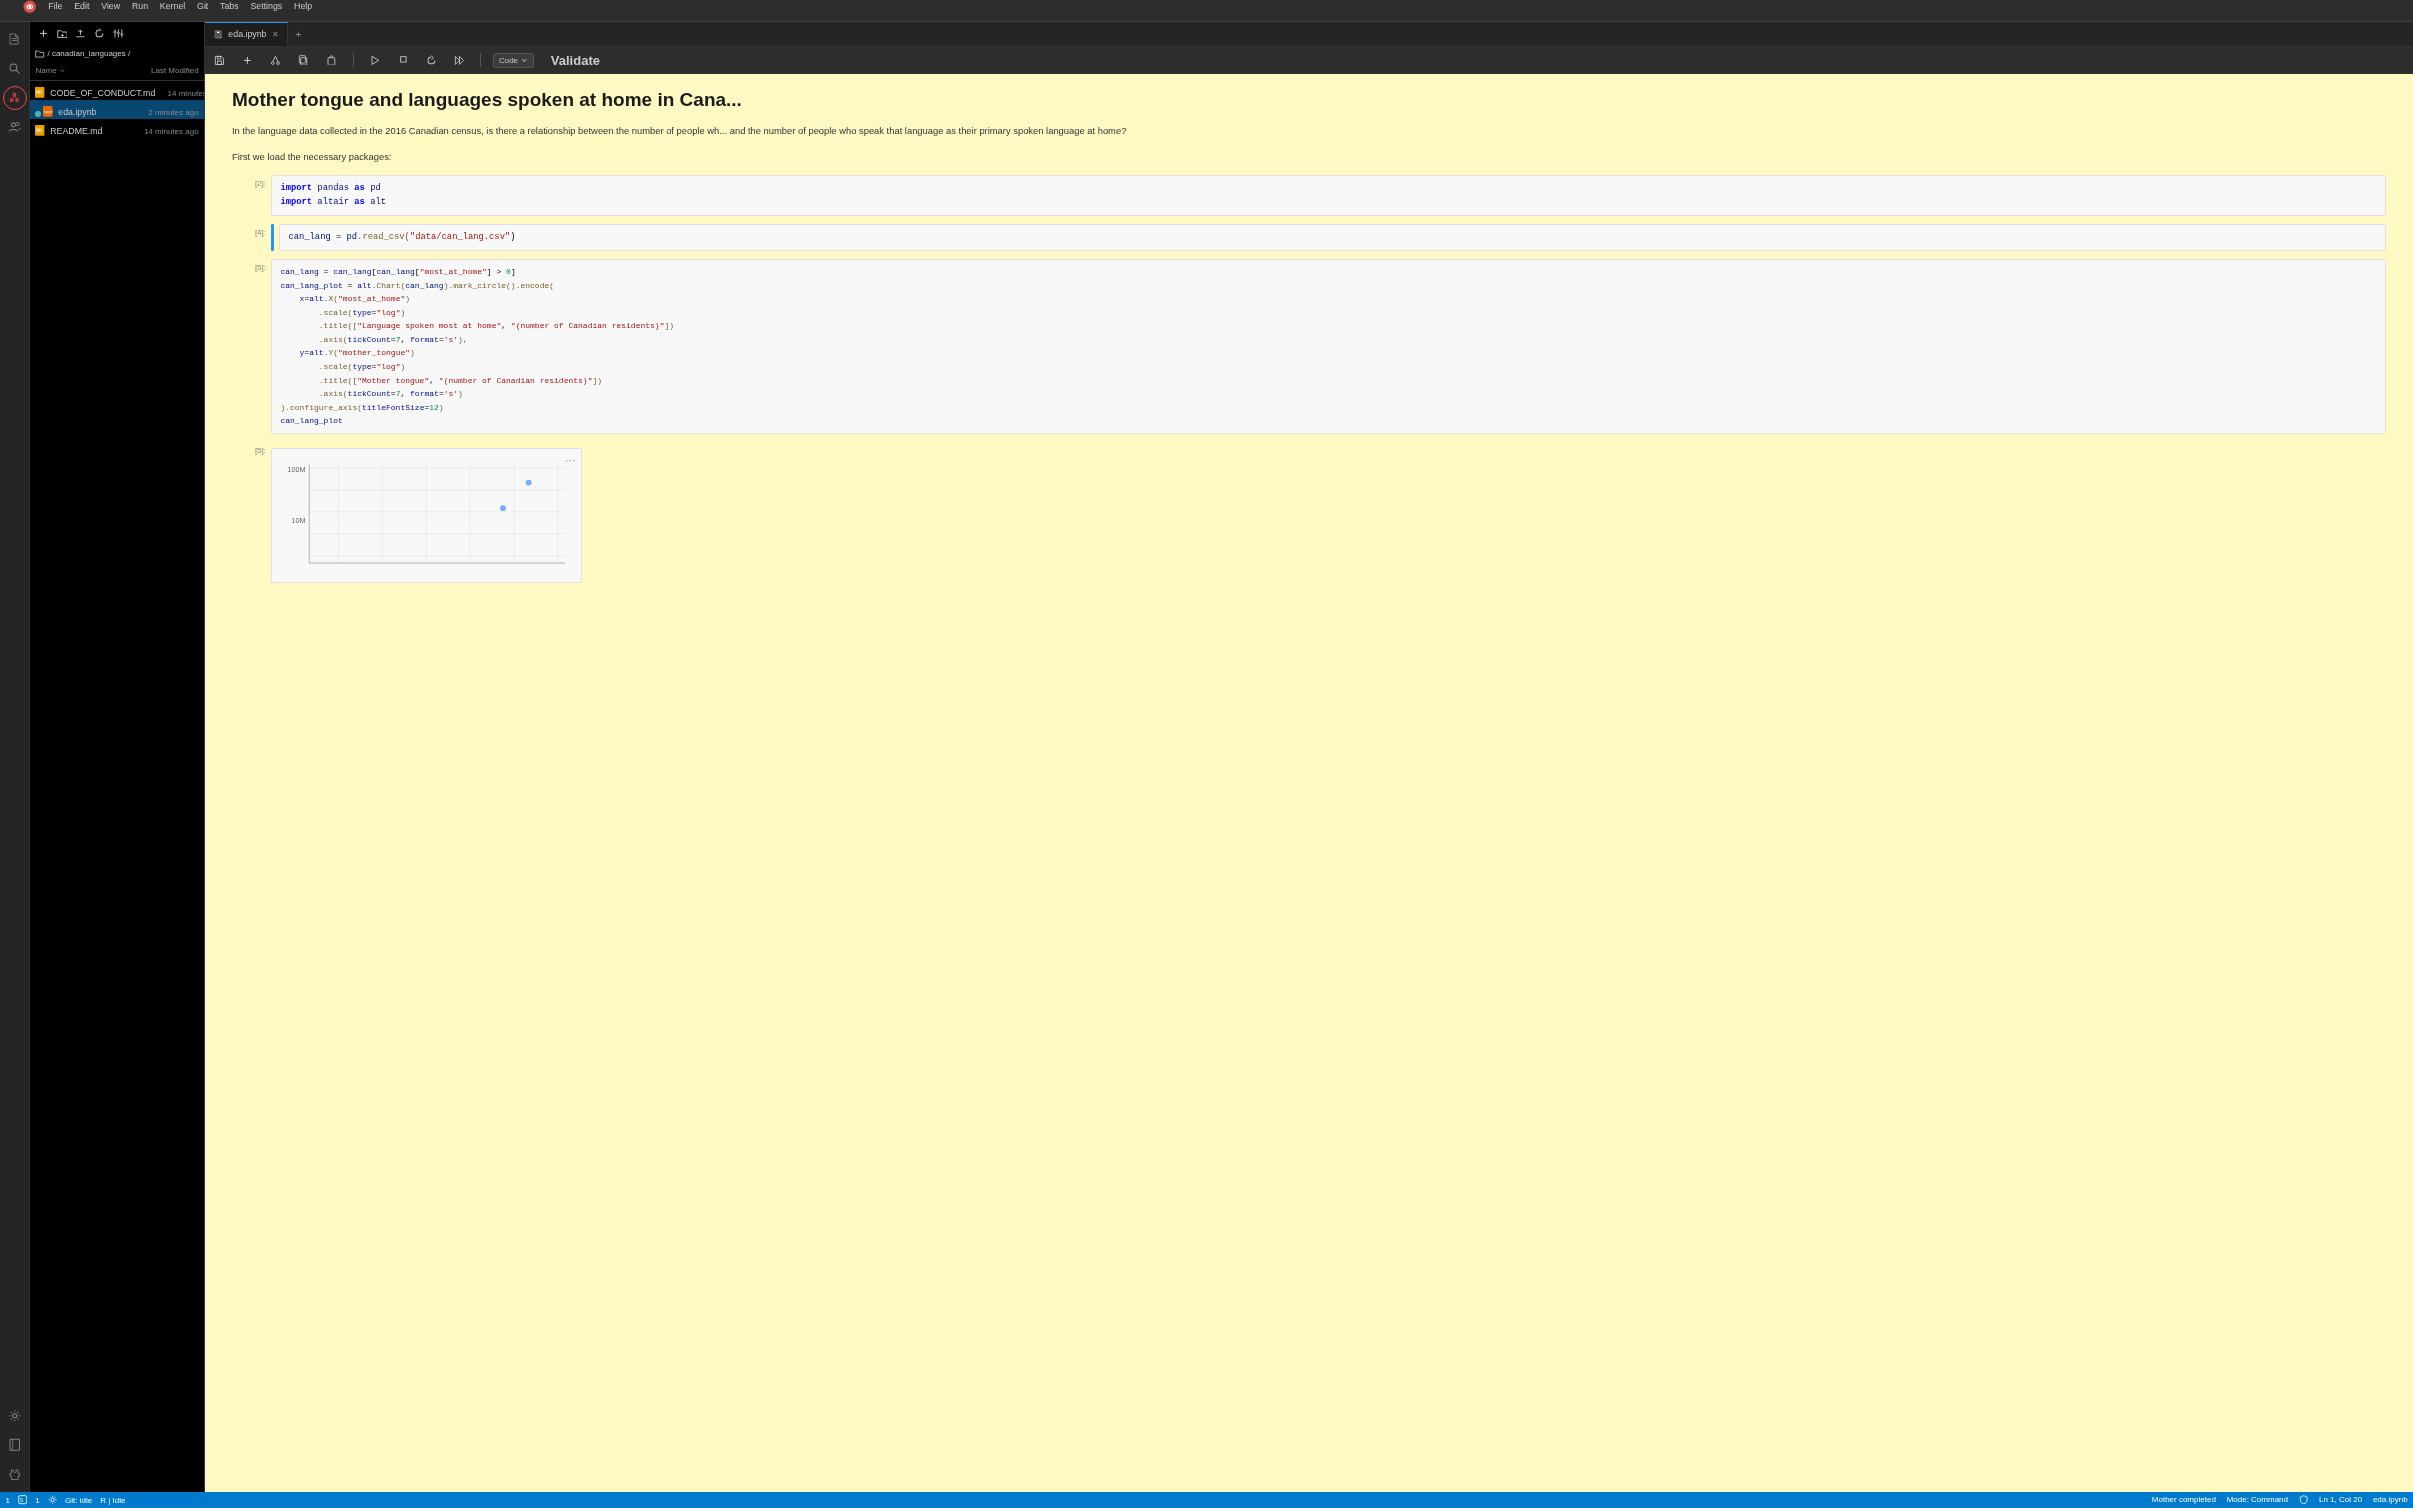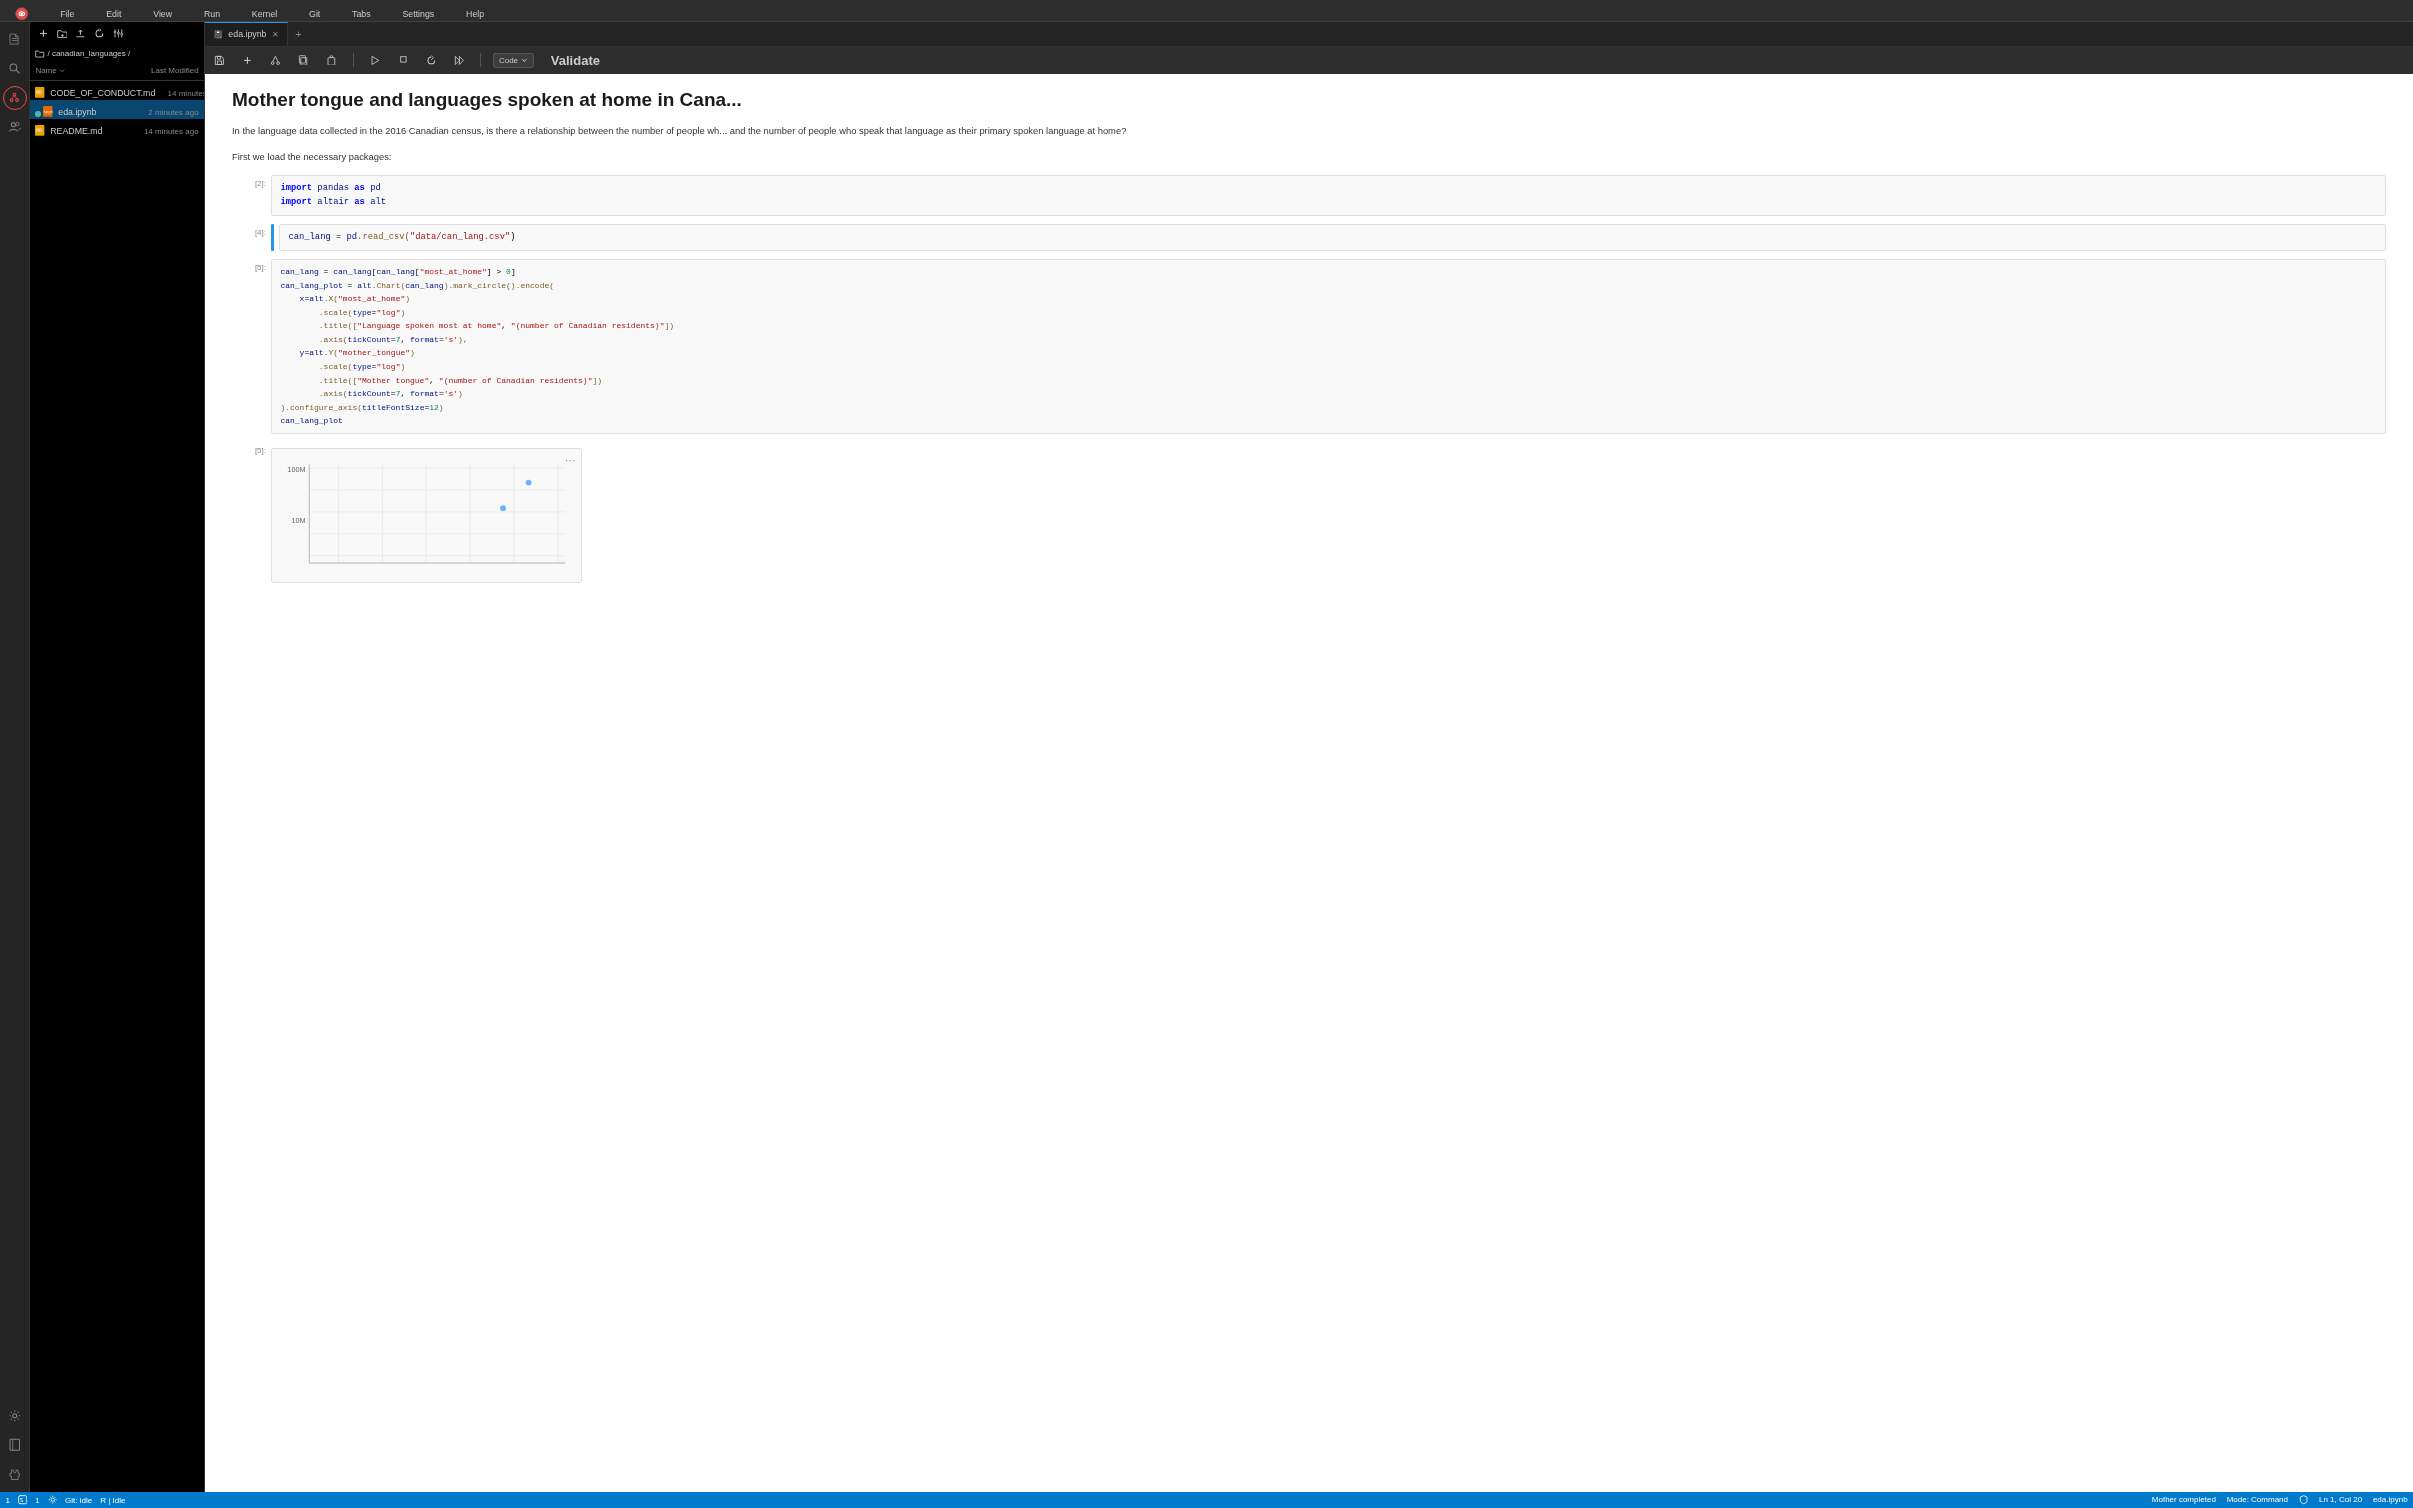--- a/index.html
+++ b/index.html
@@ -2,24 +2,24 @@
 <html style="font-size:10.8px"><head>
   <meta charset="utf-8">
   <style>
     * { box-sizing: border-box; margin: 0; padding: 0; }
     body { font-family: -apple-system, BlinkMacSystemFont, 'Segoe UI', sans-serif; background: #1e1e1e; display: flex; flex-direction: column; height: 100vh; overflow: hidden; font-size: 9.4px; }
 
     
     .menu-bar {
       background: #2d2d2d;
       display: flex;
-      align-items: flex-end;
+      align-items: flex-start;
       height: 21.5px;
-      padding: 0 15px;
-      gap: 21px;
+      padding: 0 23px;
+      gap: 1px;
       border-bottom: 0.7px solid #404040;
     }
     .menu-logo {
       width: 13.5px;
       height: 13.5px;
       margin-right: 5.4px;
     }
     .menu-item {
       color: #cccccc;
       padding: 1.3px 5.4px;
@@ -240,21 +240,21 @@
       font-size: 13px;
       cursor: pointer;
       border-radius: 2px;
       font-weight: bold;
     }
 
     
     .notebook-content {
       flex: 1;
       overflow-y: auto;
-      background: #ffffff;
+      background: #fef9c3;
       padding: 13.5px 27px;
     }
     .cell-title {
       font-size: 19px;
       font-weight: bold;
       color: #1a1a1a;
       margin-bottom: 10.8px;
       line-height: 1.3;
     }
     .cell-markdown {

